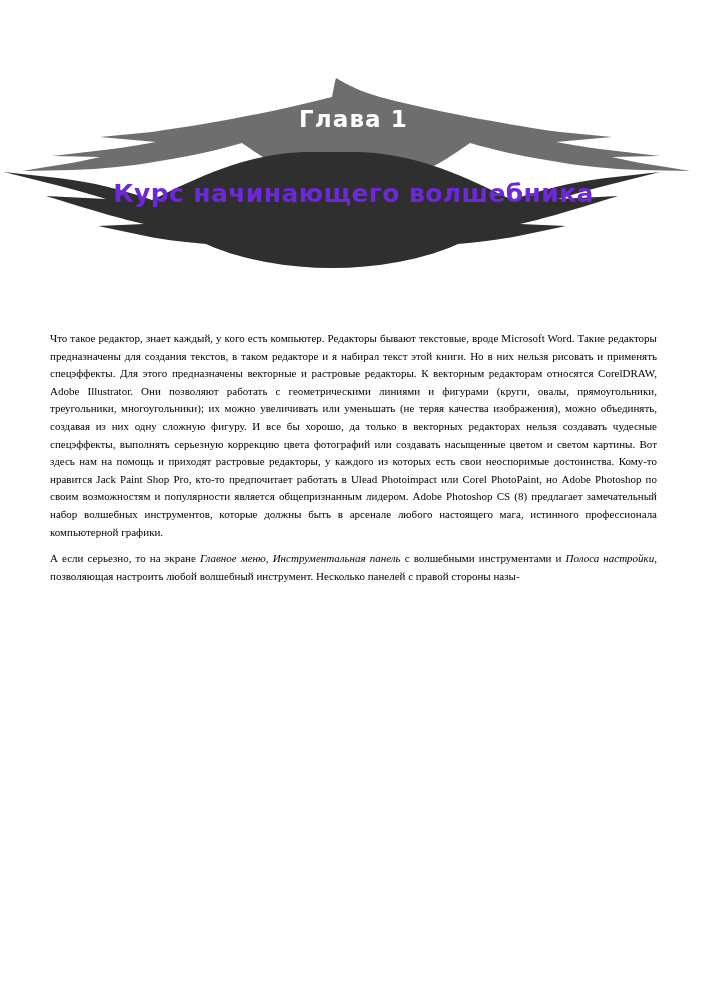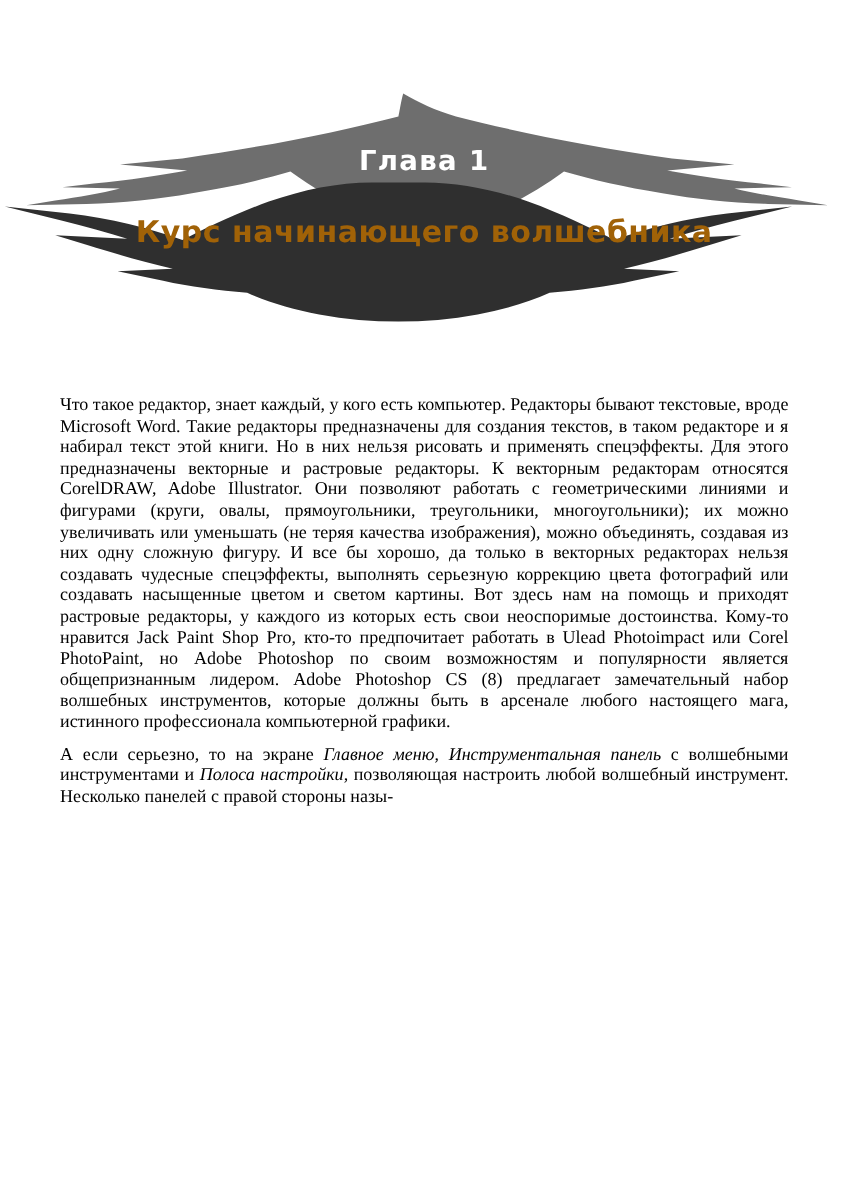--- a/index.html
+++ b/index.html
@@ -33,52 +33,52 @@
     position: absolute;
     left: 0;
     top: 0;
     width: 707px;
     height: 300px;
     pointer-events: none;
   }
   .chapter-number {
     position: absolute;
     left: 0;
-    top: 122px;
+    top: 106px;
     width: 707px;
     text-align: center;
     color: #ffffff;
     font-family: "DejaVu Sans", "Liberation Sans", sans-serif;
     font-size: 23px;
     font-weight: 700;
     letter-spacing: 1.1px;
   }
   .chapter-title {
     position: absolute;
     left: 0;
     top: 179px;
     width: 707px;
     text-align: center;
-    color: #a16207;
+    color: #6d28d9;
     font-family: "DejaVu Sans", "Liberation Sans", sans-serif;
     font-size: 25px;
     font-weight: 700;
     letter-spacing: 0.4px;
   }
 
   
   .content {
     position: absolute;
     left: 50px;
     top: 330px;
     width: 607px;
   }
   p.body-par {
     margin: 0 0 9px 0;
-    font-size: 15px;
+    font-size: 11px;
     line-height: 17.6px;
     text-align: justify;
     text-justify: inter-word;
     hyphens: manual;
   }
   p.body-par:last-child {
     margin-bottom: 0;
   }
   .section-heading {
     margin: 21px 0 12px 0;

